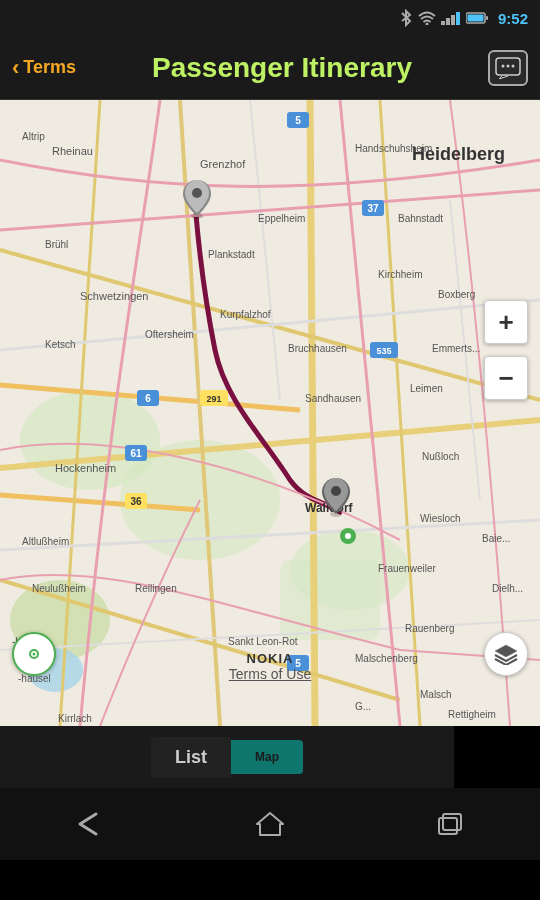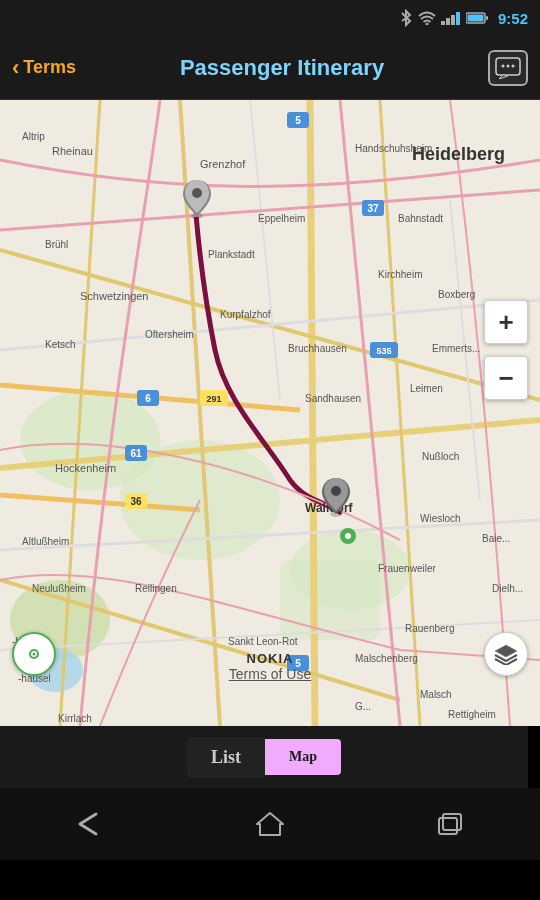--- a/index.html
+++ b/index.html
@@ -58,22 +58,22 @@
       font-size: 18px;
       font-weight: bold;
     }
 
     .nav-back-arrow {
       font-size: 22px;
       color: #f5a623;
     }
 
     .nav-title {
-      color: #7dd3fc;
-      font-size: 22px;
+      color: #bef264;
+      font-size: 28px;
       font-weight: bold;
       text-align: center;
     }
 
     .nav-icon-right {
       width: 40px;
       height: 36px;
       border: 2px solid #aaa;
       border-radius: 6px;
       display: flex;
@@ -186,45 +186,44 @@
 
     .nokia-terms {
       font-size: 14px;
       color: #555;
       text-decoration: underline;
       cursor: pointer;
     }
 
     
     .tab-bar {
-      width: 528px;
+      width: 454px;
       height: 62px;
       background: #1a1a1a;
       display: flex;
       align-items: center;
       justify-content: center;
       gap: 0;
-      font-family: Liberation Serif, serif;
     }
 
     .tab-list {
       padding: 10px 24px;
       background: #222;
       color: #ccc;
       font-size: 18px;
       font-weight: bold;
       cursor: pointer;
       border-radius: 4px 0 0 4px;
     }
 
     .tab-map {
       padding: 10px 24px;
-      background: #f0abfc;
+      background: #0f766e;
       color: #1a1a1a;
-      font-size: 14px;
+      font-size: 12px;
       font-weight: bold;
       cursor: pointer;
       border-radius: 0 4px 4px 0;
     }
 
     
     .android-nav {
       width: 540px;
       height: 72px;
       background: #111;

